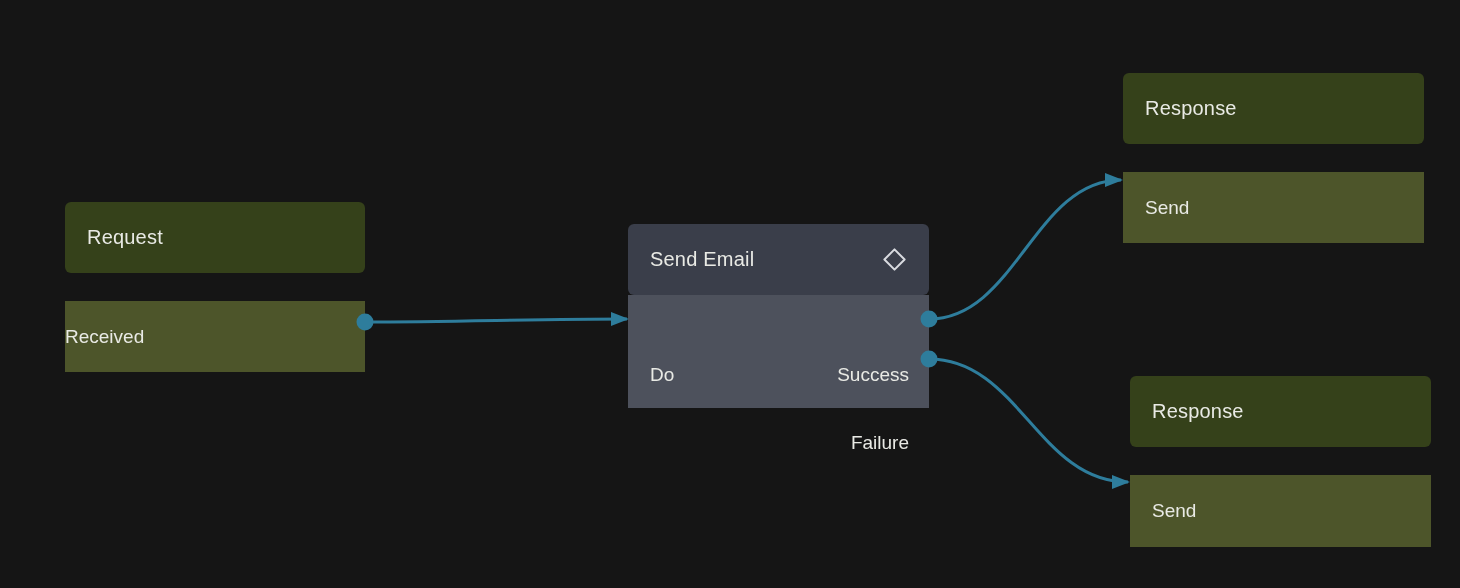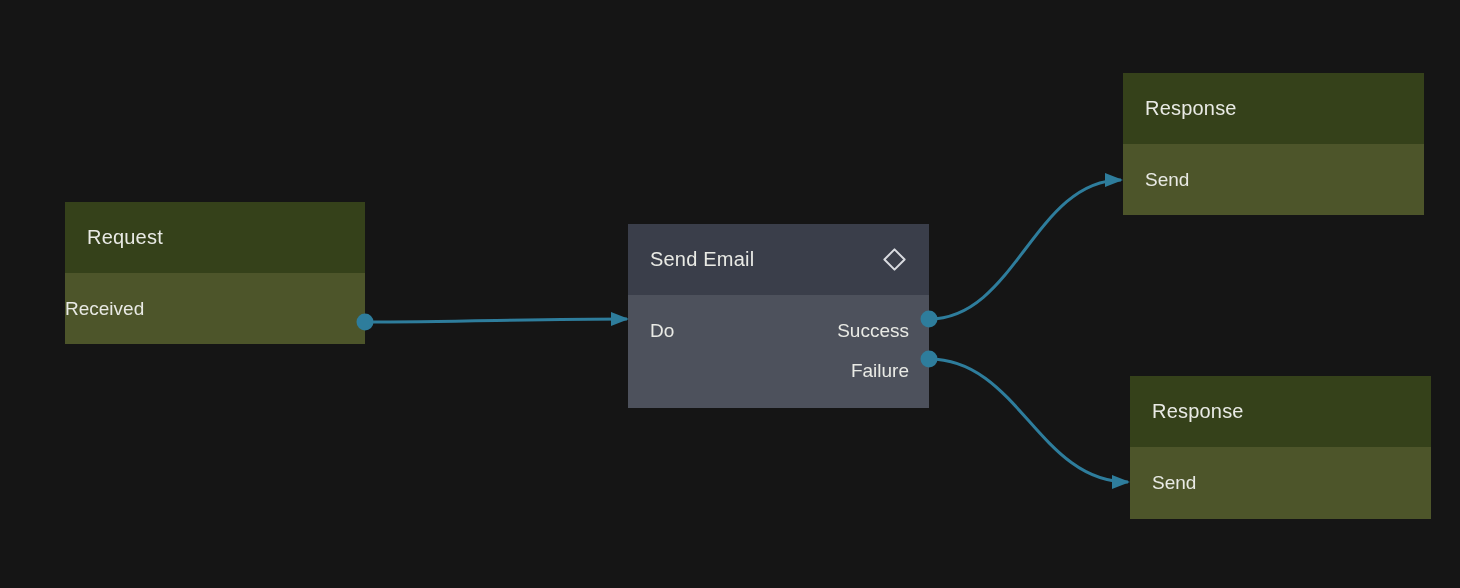--- a/index.html
+++ b/index.html
@@ -21,35 +21,37 @@
     font-family:"Liberation Sans", sans-serif;
   }
   .node{position:absolute;}
   .node-header{
     height:71px;
     display:flex;align-items:center;justify-content:space-between;
     padding:0 22px;
     font-size:20px;
     color:var(--text-color);
     letter-spacing:0.2px;
+    border-radius:6px;
   }
   .green .node-header{background:var(--green-header);}
   .green .node-body{background:var(--green-body);}
   .slate .node-header{background:var(--slate-header);}
   .slate .node-body{background:var(--slate-body);}
   .node-body{position:relative;}
   .port-row{
     display:flex;align-items:center;
     font-size:19px;
     color:var(--text-color);
+    margin-top:28px;
   }
   .single-row{height:100%;}
   .align-right{padding-right:19px;}
   .align-left{justify-content:flex-start;padding-left:22px;}
-  .dual-body{padding-top:16px;box-sizing:border-box;}
+  .dual-body{padding-top:32px;box-sizing:border-box;}
   .dual-body .port-row{height:40px;padding:0 20px 0 22px;justify-content:space-between;}
   .dual-body .only-right{justify-content:flex-end;}
   .port-label{pointer-events:none;}
   .edge-layer{
     position:absolute;left:0;top:0;width:100%;height:100%;
     z-index:5;
     overflow:visible;
   }
   .edge-path{
     fill:none;

